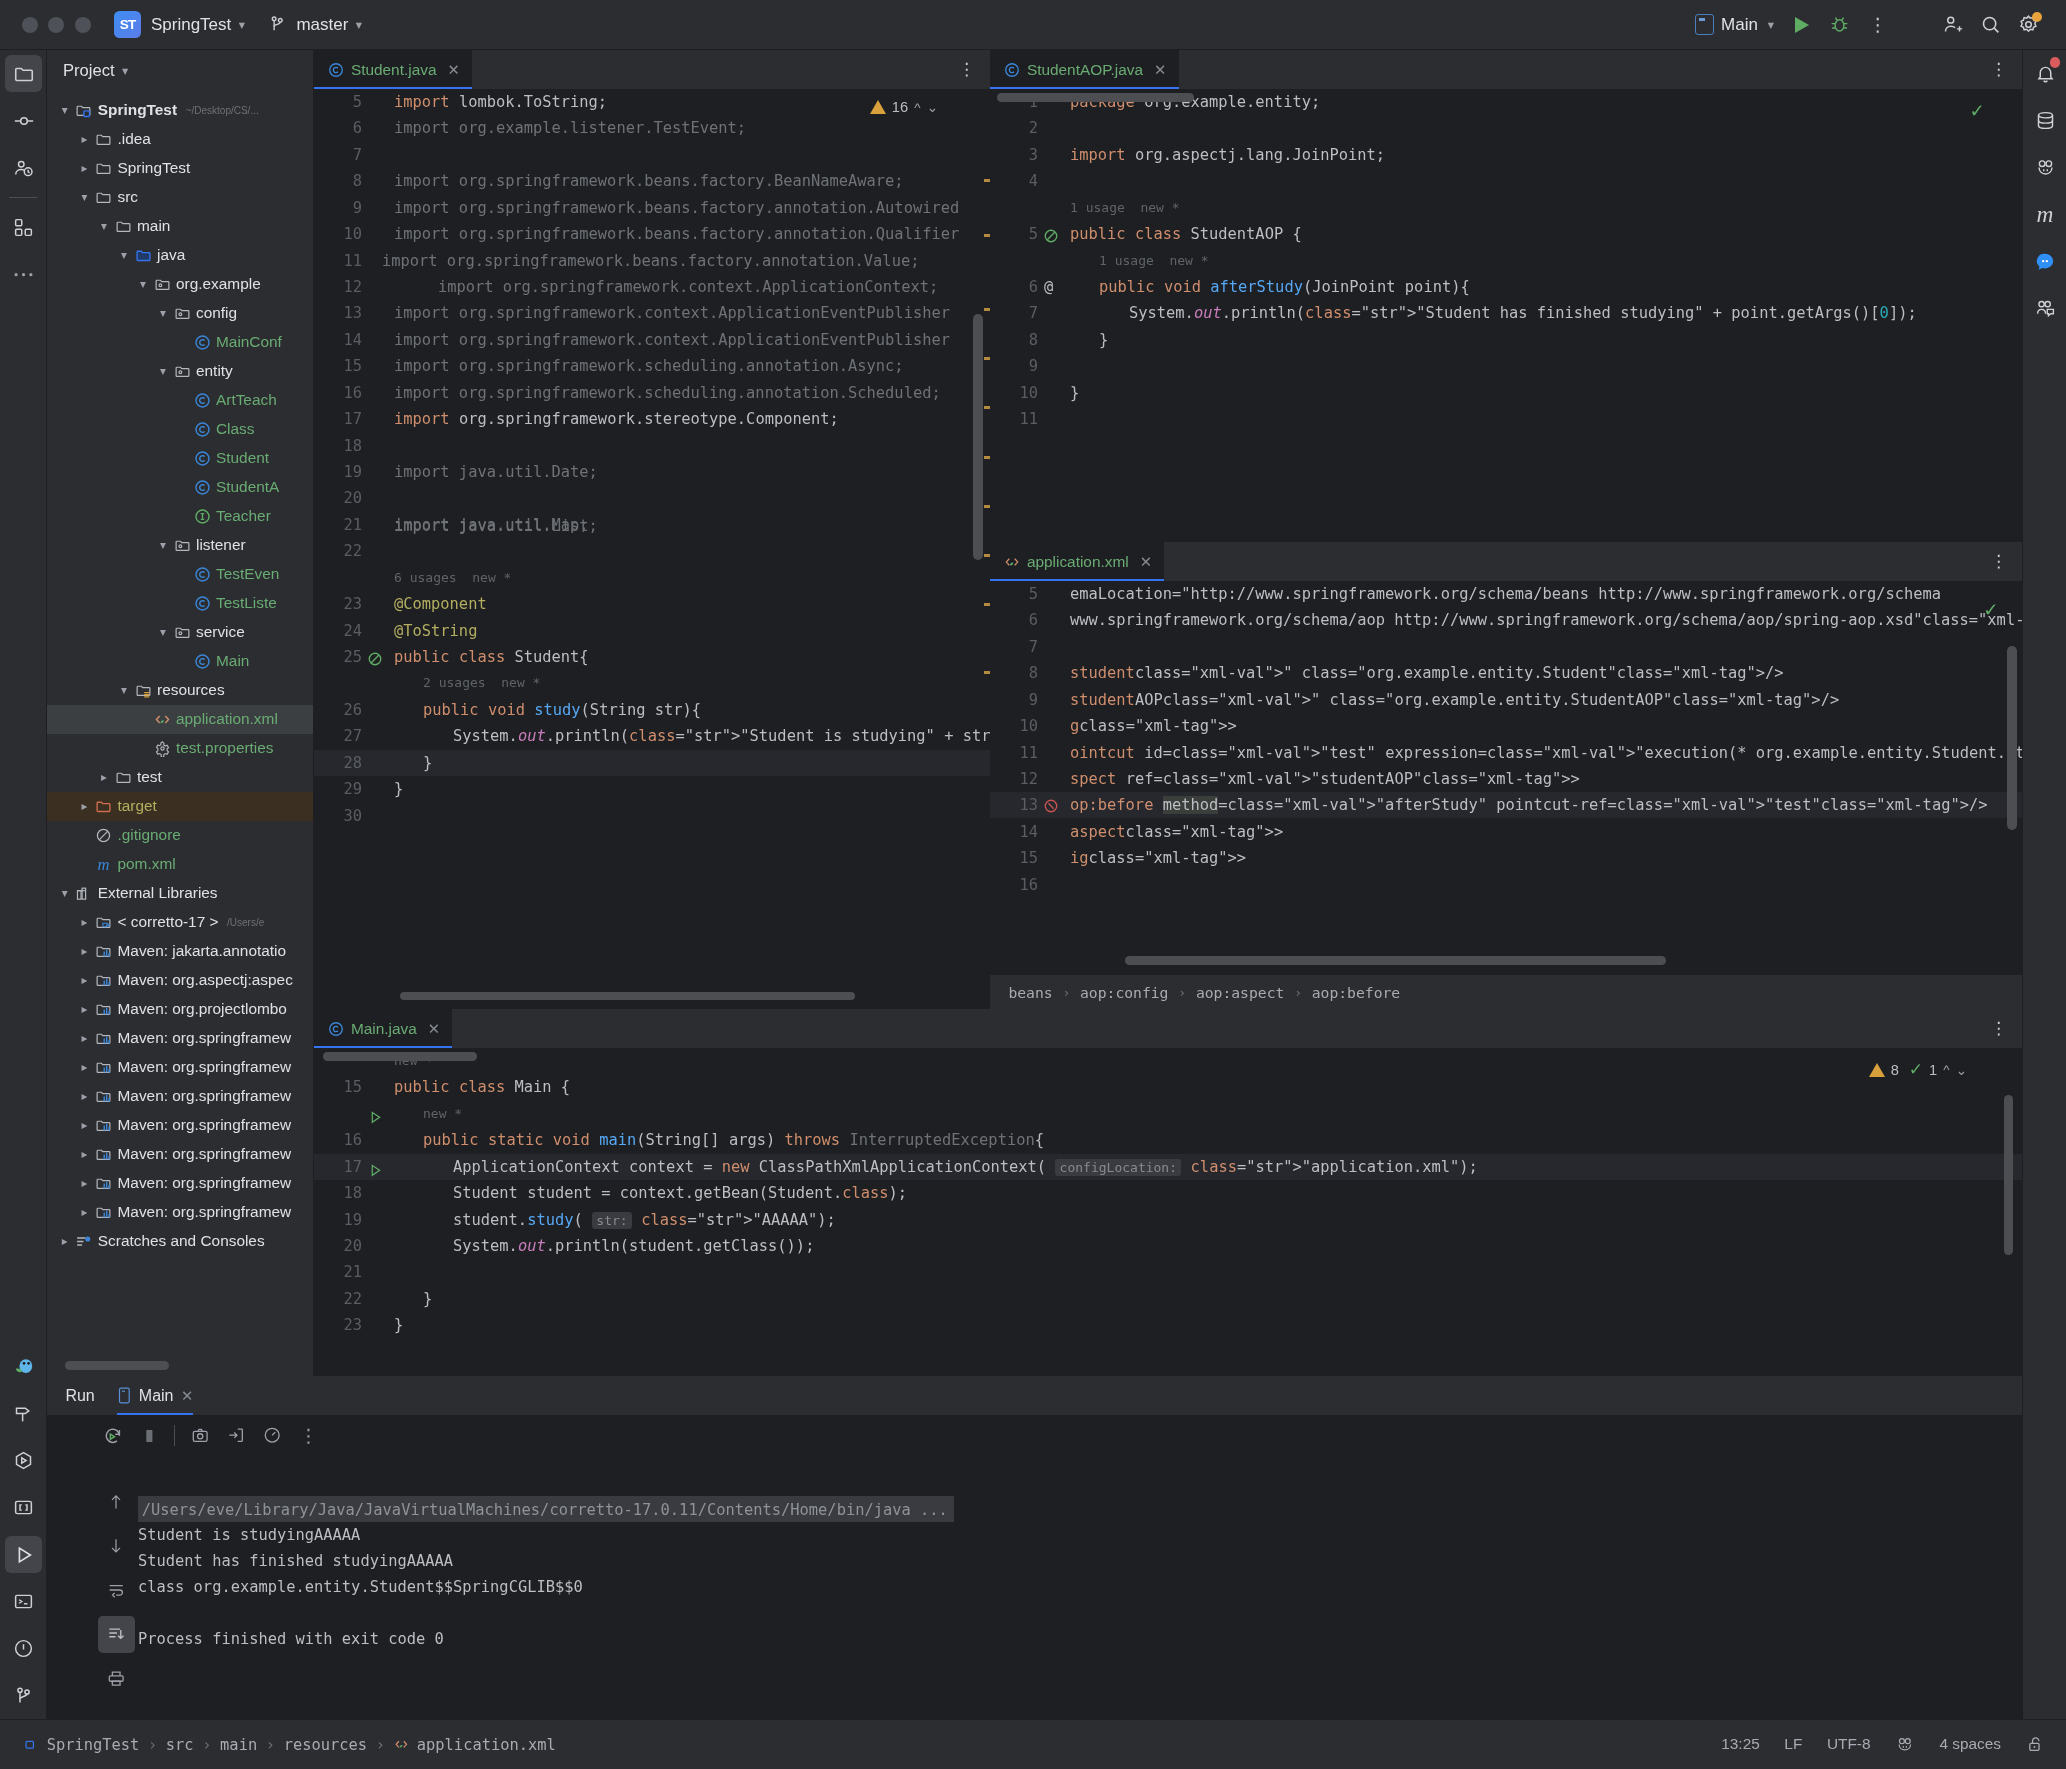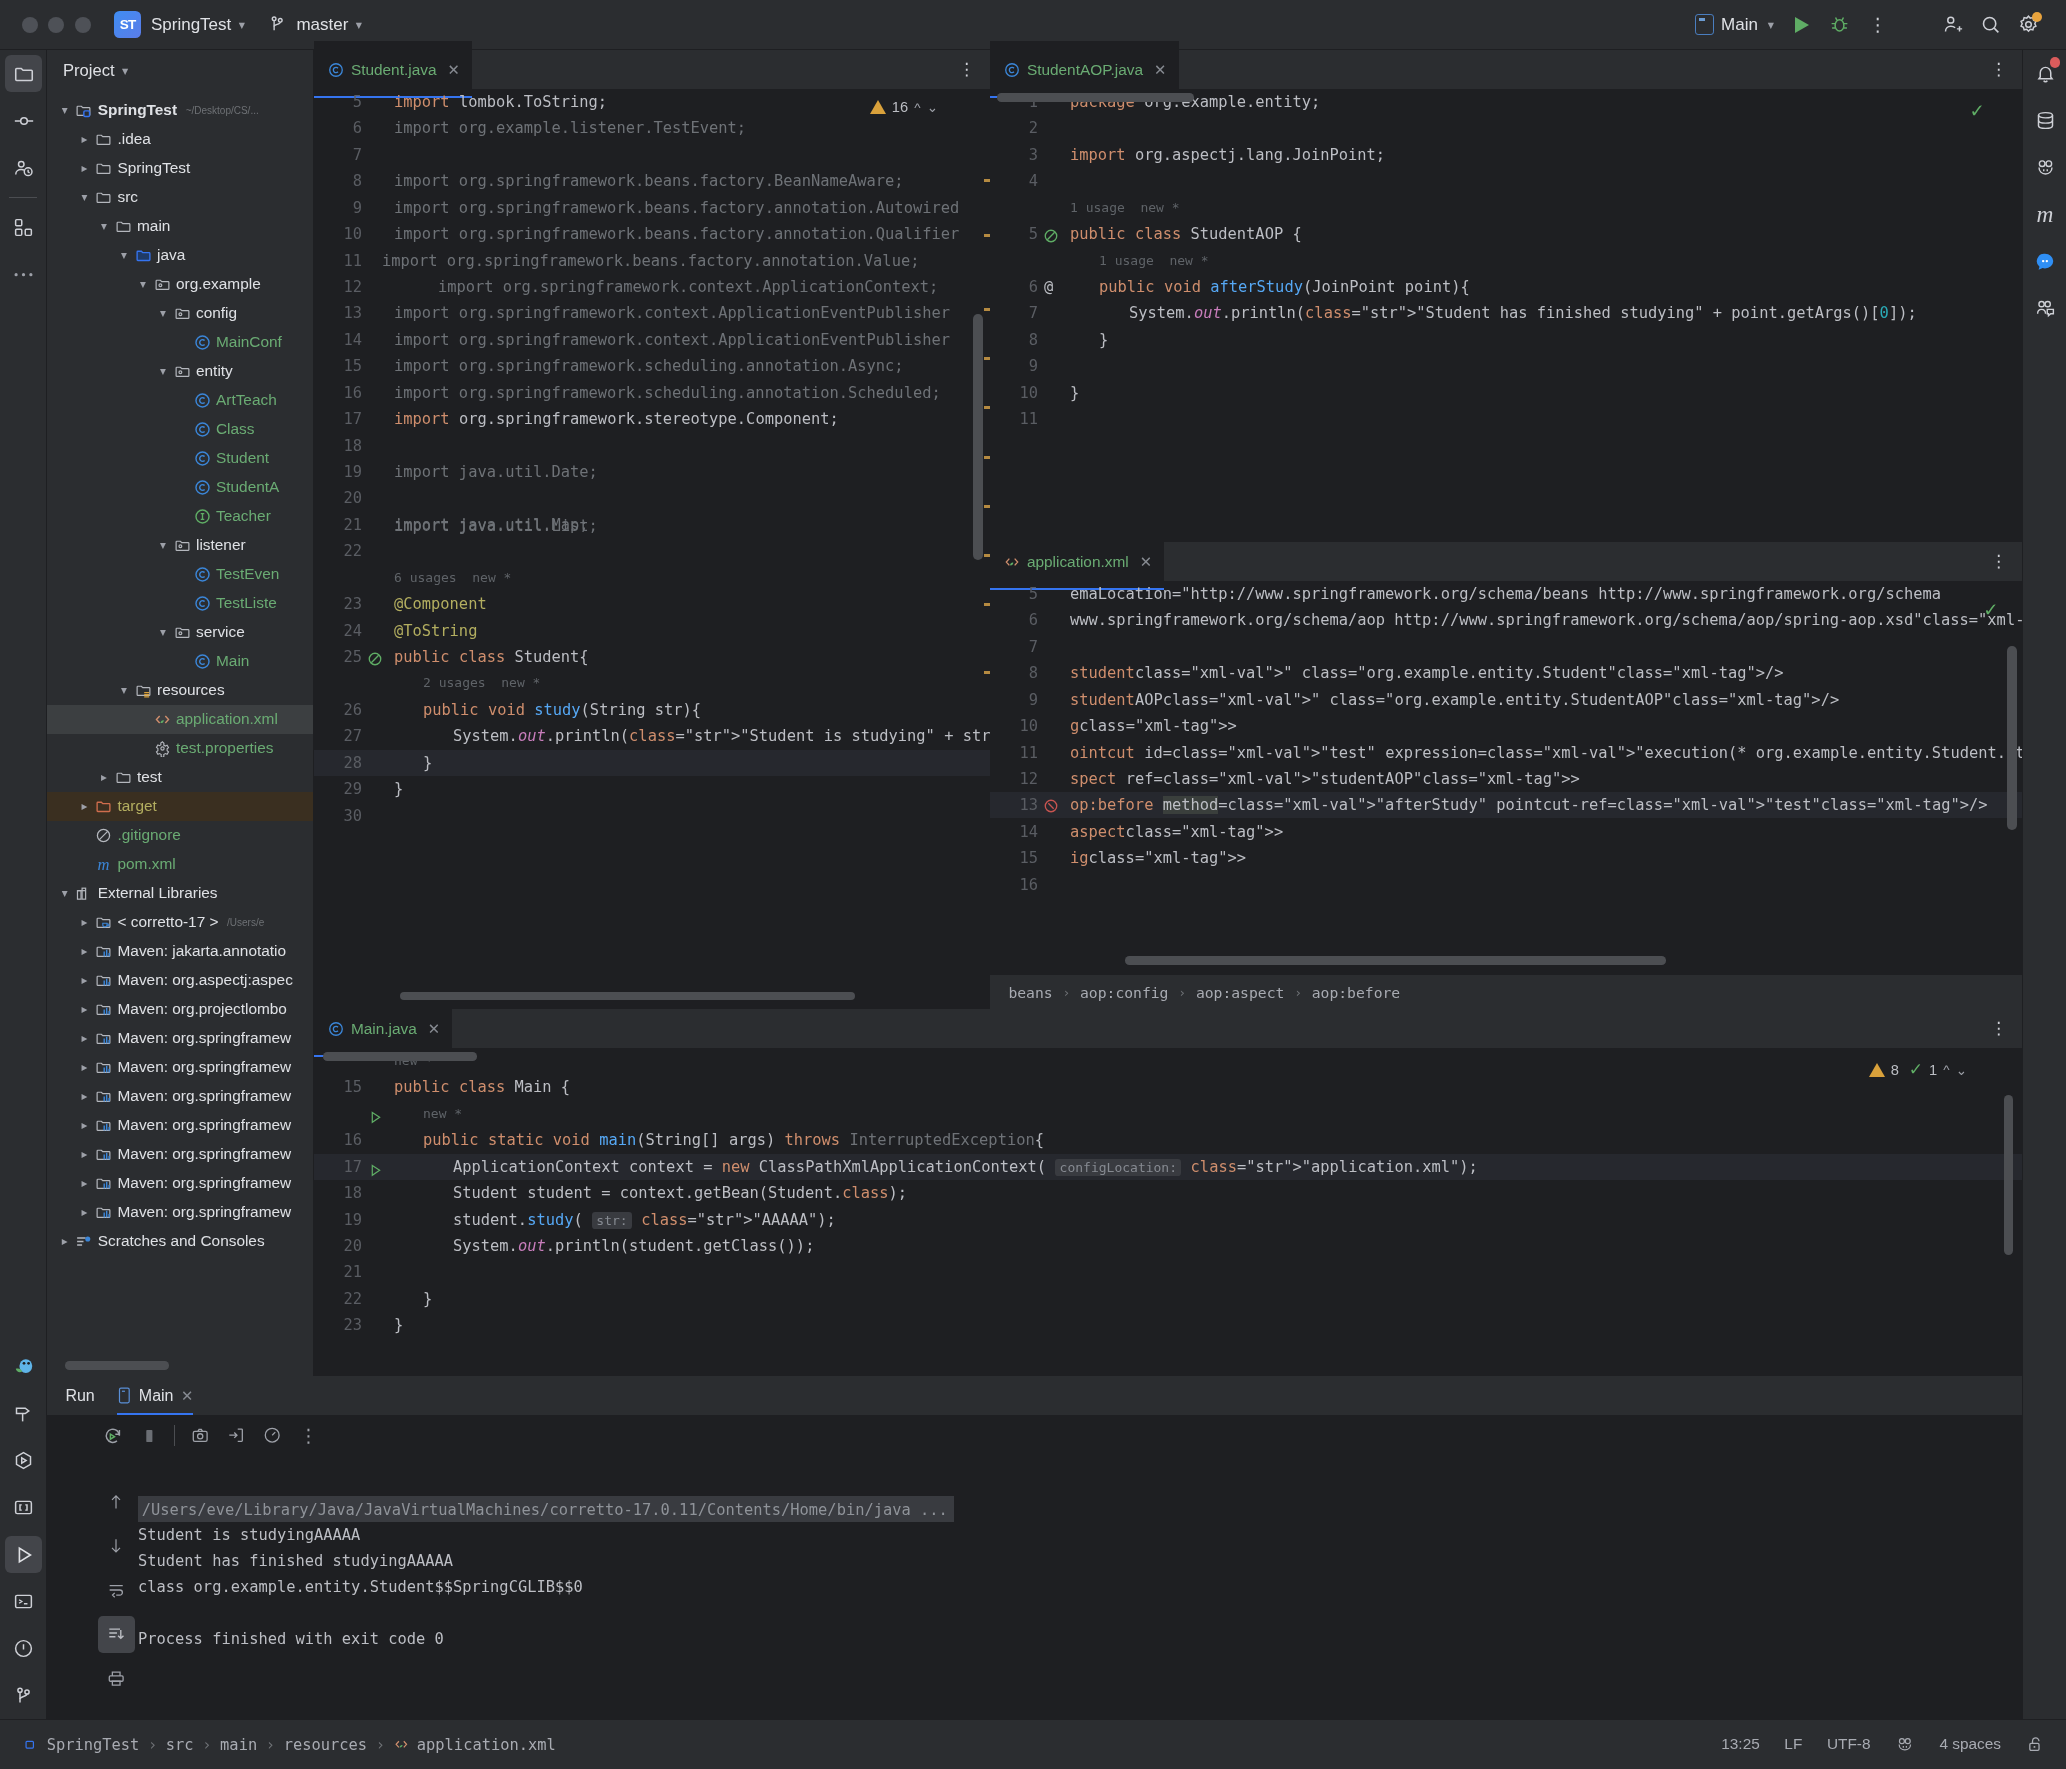--- a/index.html
+++ b/index.html
@@ -82,21 +82,21 @@
   .txt-wht { color:#dfe1e5; }
   .txt-bold { color:#dfe1e5; font-weight:bold; }
   .txt-tgt { color:#b3ae60; }
 
   svg.ic { flex:none; display:block; }
 
   
   .pane { position:absolute; background:#1e1f22; }
   .tabbar { height:39px; background:#2b2d30; display:flex; align-items:center; position:relative;}
   .tab {
-    height:57px; display:flex; align-items:center; gap:7.4px; padding:0 12.3px 0 13.5px;
+    height:39px; display:flex; align-items:center; gap:7.4px; padding:0 12.3px 0 13.5px;
     font-size:15.4px; position:relative;
   }
   .tab.active { background:#1e1f22; }
   .tab.active::after{content:"";position:absolute;left:0;bottom:0;width:100%;height:1.8px;background:#3574f0;}
   .tab .nm { color:#6aab73; }
   .tab .xx { color:#868a91; font-size:14.7px; margin-left:3.7px;}
   .tab-menu { margin-left:auto; padding-right:14.7px; color:#ced0d6; font-size:17px; line-height:0.55;}
 
   .code { position:relative; overflow:hidden; font-family:"DejaVu Sans Mono", monospace; font-size:15.4px;}
   .ln {

